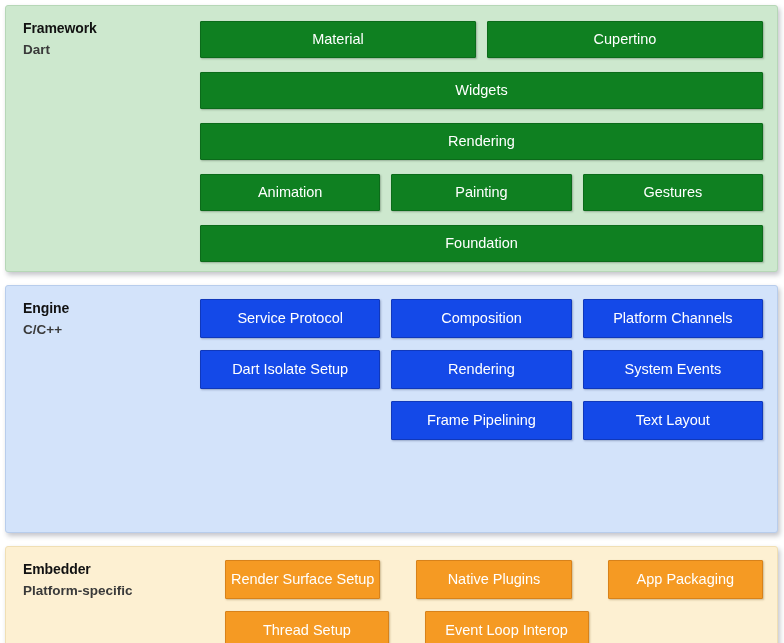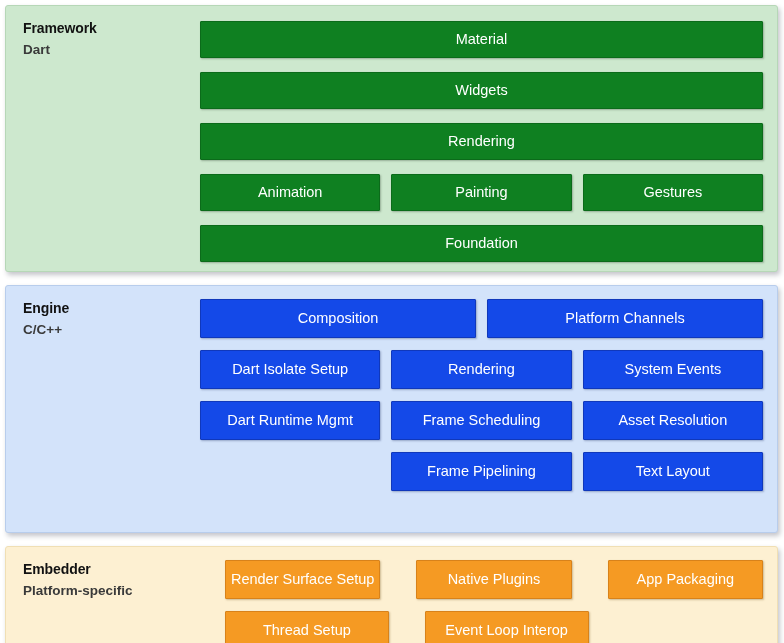--- a/index.html
+++ b/index.html
@@ -136,20 +136,21 @@
 <div class="diagram">
 
 <div class="layer layer-framework">
       <div class="layer-caption">
         <div class="layer-title">Framework</div>
         <div class="layer-subtitle">Dart</div>
       </div>
       <div class="module-grid">
         <div class="module-row">
           <div class="module module-green w-half">Material</div>
+          <div class="module module-green w-half">Cupertino</div>
         </div>
         <div class="module-row">
           <div class="module module-green w-full">Widgets</div>
         </div>
         <div class="module-row">
           <div class="module module-green w-full">Rendering</div>
         </div>
         <div class="module-row">
           <div class="module module-green w-third">Animation</div>
           <div class="module module-green w-third">Painting</div>
@@ -160,32 +161,28 @@
         </div>
       </div>
     </div>
     <div class="layer layer-engine">
       <div class="layer-caption">
         <div class="layer-title">Engine</div>
         <div class="layer-subtitle">C/C++</div>
       </div>
       <div class="module-grid">
         <div class="module-row">
+          <div class="module module-blue w-third">Service Protocol</div>
           <div class="module module-blue w-third">Composition</div>
           <div class="module module-blue w-third">Platform Channels</div>
         </div>
         <div class="module-row">
           <div class="module module-blue w-third">Dart Isolate Setup</div>
           <div class="module module-blue w-third">Rendering</div>
           <div class="module module-blue w-third">System Events</div>
-        </div>
-        <div class="module-row">
-          <div class="module module-blue w-third">Dart Runtime Mgmt</div>
-          <div class="module module-blue w-third">Frame Scheduling</div>
-          <div class="module module-blue w-third">Asset Resolution</div>
         </div>
         <div class="module-row">
           <div class="slot-empty"></div>
           <div class="module module-blue w-third">Frame Pipelining</div>
           <div class="module module-blue w-third">Text Layout</div>
         </div>
       </div>
     </div>
     <div class="layer layer-embedder">
       <div class="layer-caption">

